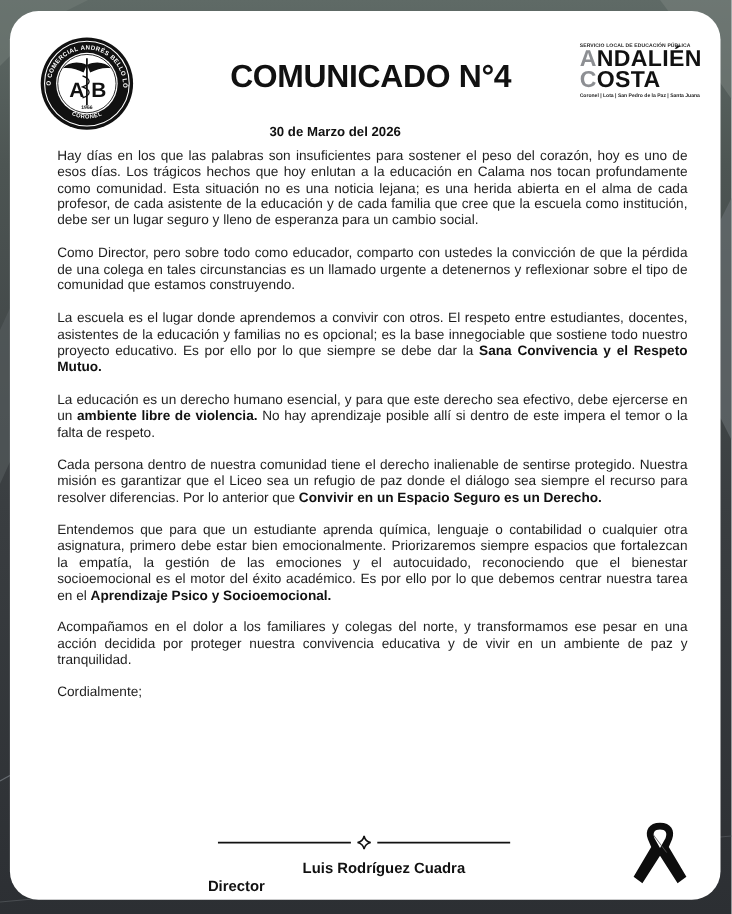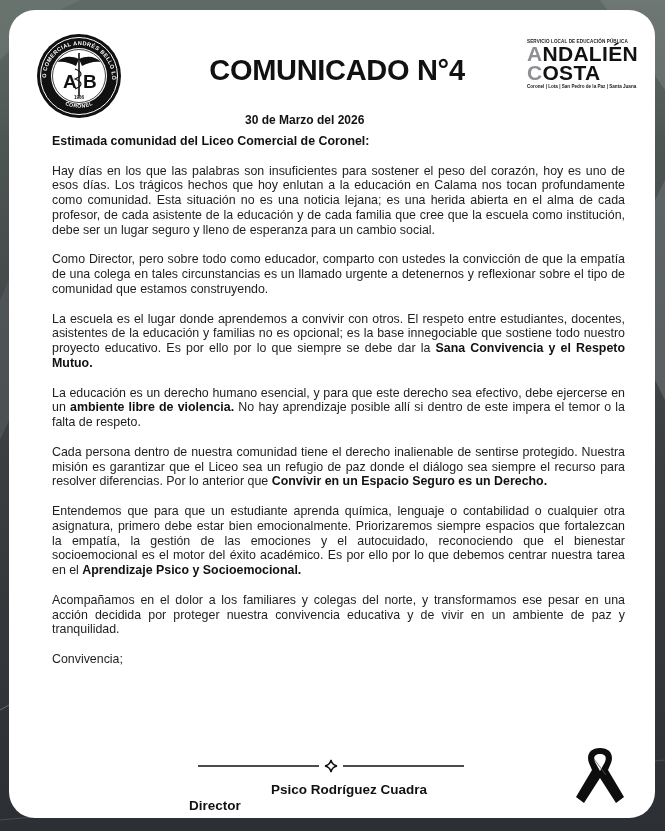--- a/index.html
+++ b/index.html
@@ -90,38 +90,37 @@
   <div class="logo-right">
     <div class="sle-top">SERVICIO LOCAL DE EDUCACIÓN PÚBLICA</div>
     <div class="sle-name">
       <span class="first">A</span><span>NDALIÉN</span><br>
       <span class="first">C</span><span>OSTA</span>
     </div>
     <div class="sle-sub">Coronel | Lota | San Pedro de la Paz | Santa Juana</div>
   </div>
 
   <div class="body">
-    <p class="greeting">Estimada comunidad del Liceo Comercial de Coronel:</p>
     <p>Hay días en los que las palabras son insuficientes para sostener el peso del corazón, hoy es uno de esos días. Los trágicos hechos que hoy enlutan a la educación en Calama nos tocan profundamente como comunidad. Esta situación no es una noticia lejana; es una herida abierta en el alma de cada profesor, de cada asistente de la educación y de cada familia que cree que la escuela como institución, debe ser un lugar seguro y lleno de esperanza para un cambio social.</p>
-    <p>Como Director, pero sobre todo como educador, comparto con ustedes la convicción de que la empatía de una colega en tales circunstancias es un llamado urgente a detenernos y reflexionar sobre el tipo de comunidad que estamos construyendo.</p>
+    <p>Como Director, pero sobre todo como educador, comparto con ustedes la convicción de que la pérdida de una colega en tales circunstancias es un llamado urgente a detenernos y reflexionar sobre el tipo de comunidad que estamos construyendo.</p>
     <p><span>La escuela es el lugar donde aprendemos a convivir con otros. El respeto entre estudiantes, docentes, asistentes de la educación y familias no es opcional; es la base innegociable que sostiene todo nuestro proyecto educativo. Es por ello por lo que siempre se debe dar la </span><b>Sana Convivencia y el Respeto Mutuo.</b><span></span></p>
     <p><span>La educación es un derecho humano esencial, y para que este derecho sea efectivo, debe ejercerse en un </span><b>ambiente libre de violencia.</b><span> No hay aprendizaje posible allí si dentro de este impera el temor o la falta de respeto.</span></p>
     <p><span>Cada persona dentro de nuestra comunidad tiene el derecho inalienable de sentirse protegido. Nuestra misión es garantizar que el Liceo sea un refugio de paz donde el diálogo sea siempre el recurso para resolver diferencias. Por lo anterior que </span><b>Convivir en un Espacio Seguro es un Derecho.</b><span></span></p>
     <p><span>Entendemos que para que un estudiante aprenda química, lenguaje o contabilidad o cualquier otra asignatura, primero debe estar bien emocionalmente. Priorizaremos siempre espacios que fortalezcan la empatía, la gestión de las emociones y el autocuidado, reconociendo que el bienestar socioemocional es el motor del éxito académico. Es por ello por lo que debemos centrar nuestra tarea en el </span><b>Aprendizaje Psico y Socioemocional.</b><span></span></p>
     <p>Acompañamos en el dolor a los familiares y colegas del norte, y transformamos ese pesar en una acción decidida por proteger nuestra convivencia educativa y de vivir en un ambiente de paz y tranquilidad.</p>
-    <p style="text-align:left">Convivencia;</p>
+    <p style="text-align:left">Cordialmente;</p>
   </div>
 
   <svg class="divider" viewBox="0 0 266 14">
     <line x1="0" y1="7" x2="121" y2="7" stroke="#111" stroke-width="1.5"></line>
     <line x1="145" y1="7" x2="266" y2="7" stroke="#111" stroke-width="1.5"></line>
     <path d="M133 1 Q134 6 139 7 Q134 8 133 13 Q132 8 127 7 Q132 6 133 1 Z" fill="none" stroke="#111" stroke-width="1.4"></path>
   </svg>
 
-  <div class="sig-name">Psico Rodríguez Cuadra</div>
+  <div class="sig-name">Luis Rodríguez Cuadra</div>
   <div class="sig-title">Director</div>
 
   <svg class="ribbon" viewBox="0 0 56 62">
     <path d="M28 3 C18 3 14 10 17 18 L20 25 L4 52 L12 58 L28 33 L44 58 L52 52 L36 25 L39 18 C42 10 38 3 28 3 Z M28 9 C33 9 35 12 33 17 L28 26 L23 17 C21 12 23 9 28 9 Z" fill="#0d0d0d"></path>
     <path d="M22 14 L34 30" stroke="#555" stroke-width="0.8"></path>
   </svg>
 
 </div>
 
 </body></html>

